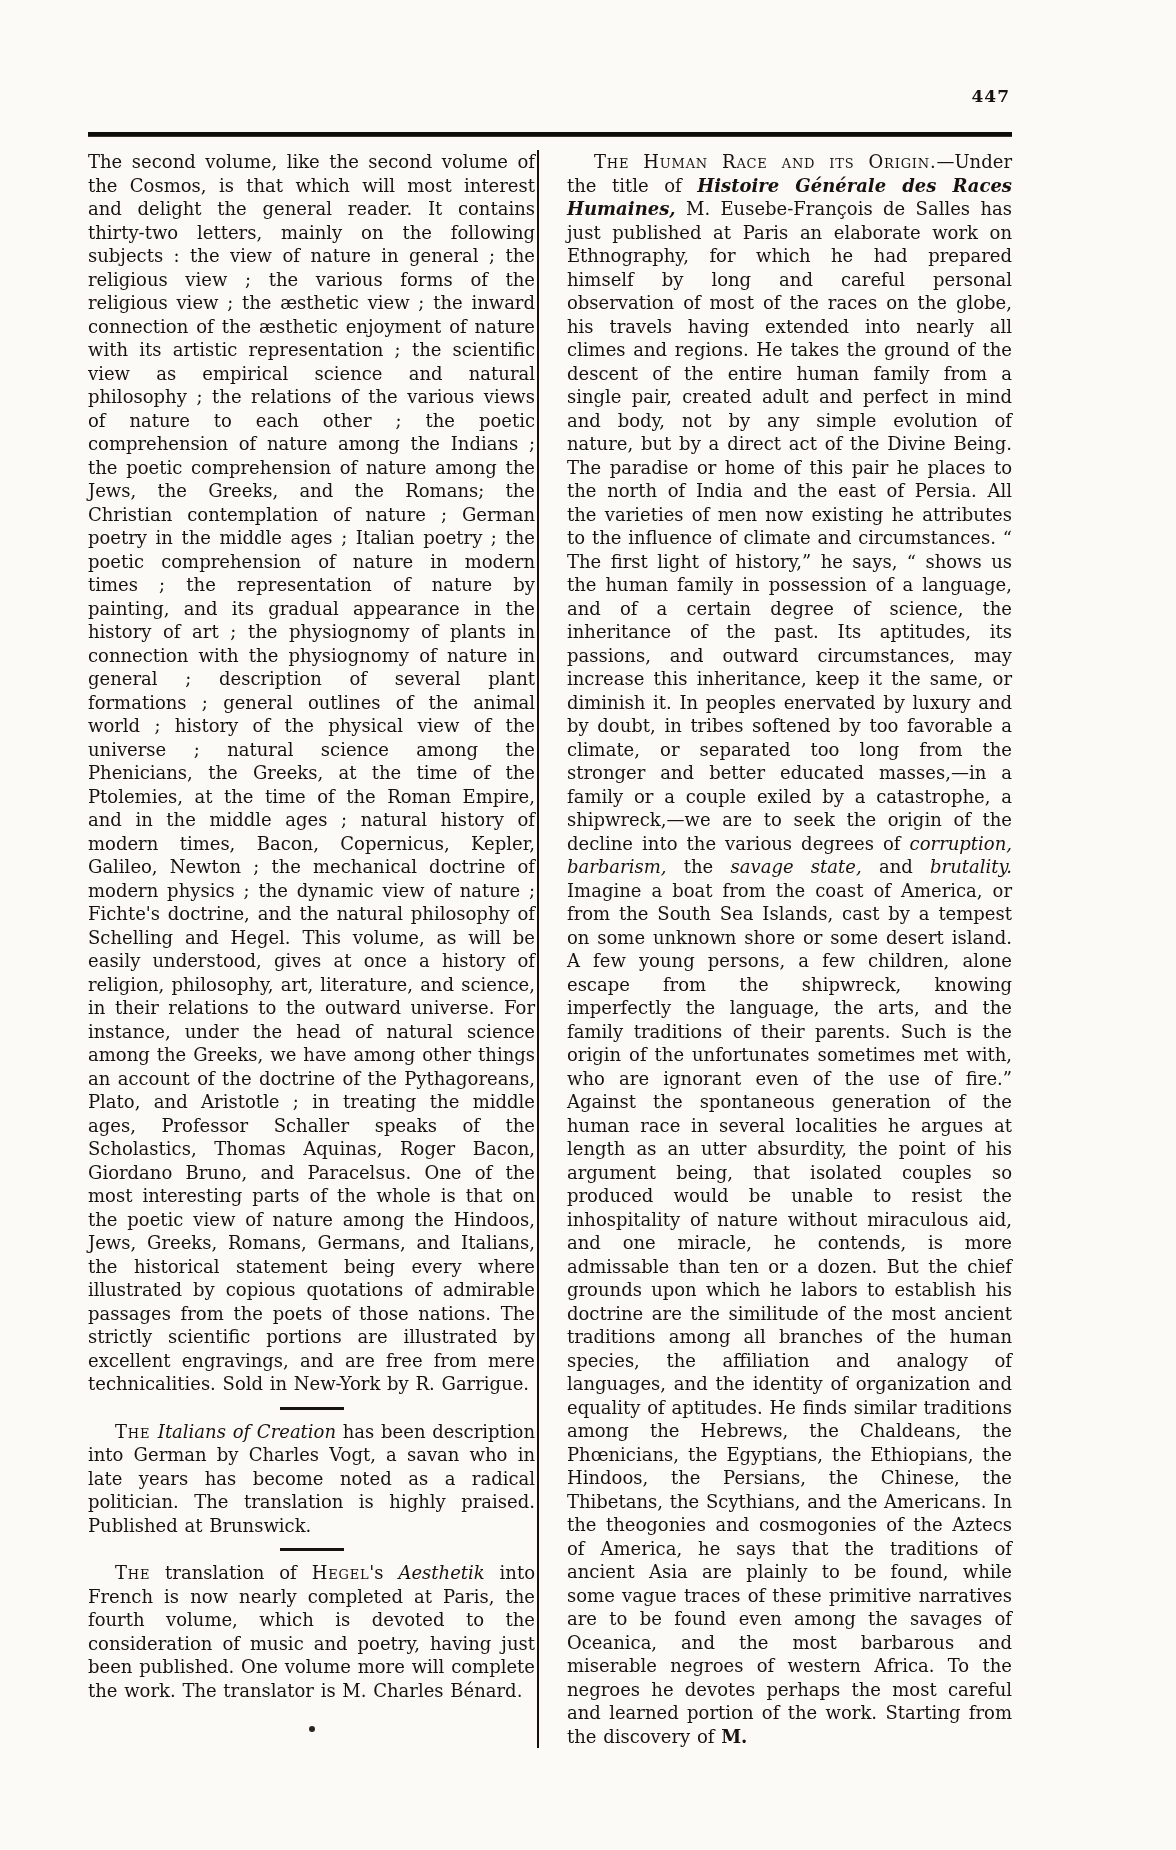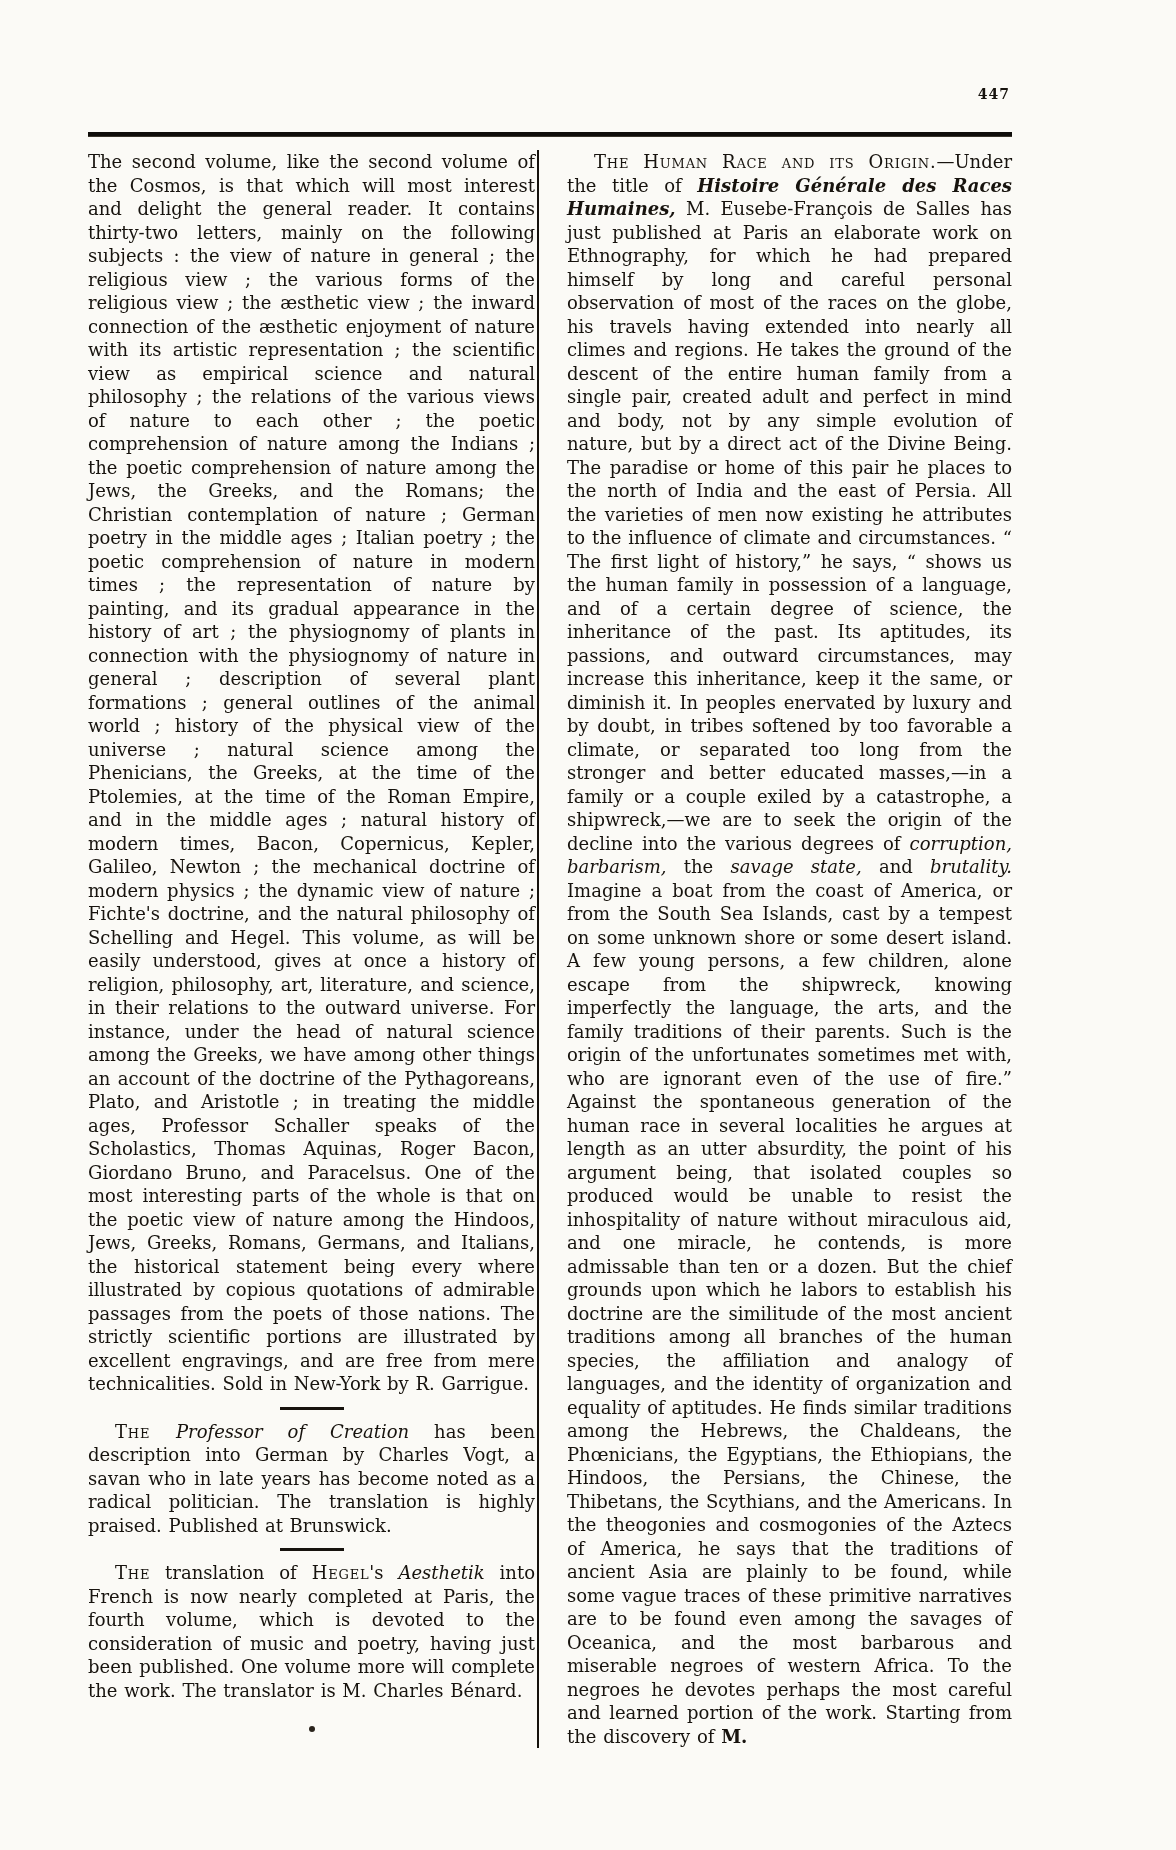--- a/index.html
+++ b/index.html
@@ -26,21 +26,21 @@
     text-align: center;
     font-weight: bold;
     font-size: 21px;
     letter-spacing: 2.5px;
     word-spacing: 4px;
   }
   .running-head .folio {
     position: absolute;
     right: 2px; top: 8px;
     font-weight: bold;
-    font-size: 14px;
+    font-size: 17px;
     letter-spacing: 1px;
   }
   .head-rule {
     height: 4px;
     background: #0f0d0a;
     border-bottom: 1px solid #3a352c;
     margin-top: 2px;
   }
   .columns {
     display: flex;
@@ -83,21 +83,21 @@
 
 <div class="page">
   <div class="running-head">
     <div class="folio">447</div>
   </div>
   <div class="head-rule"></div>
   <div class="columns">
     <div class="col col-left">
         <p class="para"><span class="run-normal">The second volume, like the second volume of the Cosmos, is that which will most interest and delight the general reader.  It contains thirty-two letters, mainly on the following subjects : the view of nature in general ; the religious view ; the various forms of the religious view ; the æsthetic view ; the inward connection of the æsthetic enjoyment of nature with its artistic representation ; the scientific view as empirical science and natural philosophy ; the relations of the various views of nature to each other ; the poetic comprehension of nature among the Indians ; the poetic comprehension of nature among the Jews, the Greeks, and the Romans; the Christian contemplation of nature ; German poetry in the middle ages ; Italian poetry ; the poetic comprehension of nature in modern times ; the representation of nature by painting, and its gradual appearance in the history of art ; the physiognomy of plants in connection with the physiognomy of nature in general ; description of several plant formations ; general outlines of the animal world ; history of the physical view of the universe ; natural science among the Phenicians, the Greeks, at the time of the Ptolemies, at the time of the Roman Empire, and in the middle ages ; natural history of modern times, Bacon, Copernicus, Kepler, Galileo, Newton ; the mechanical doctrine of modern physics ; the dynamic view of nature ; Fichte's doctrine, and the natural philosophy of Schelling and Hegel.  This volume, as will be easily understood, gives at once a history of religion, philosophy, art, literature, and science, in their relations to the outward universe.  For instance, under the head of natural science among the Greeks, we have among other things an account of the doctrine of the Pythagoreans, Plato, and Aristotle ; in treating the middle ages, Professor Schaller speaks of the Scholastics, Thomas Aquinas, Roger Bacon, Giordano Bruno, and Paracelsus.  One of the most interesting parts of the whole is that on the poetic view of nature among the Hindoos, Jews, Greeks, Romans, Germans, and Italians, the historical statement being every where illustrated by copious quotations of admirable passages from the poets of those nations.  The strictly scientific portions are illustrated by excellent engravings, and are free from mere technicalities.  Sold in New-York by R. Garrigue.</span></p>
         <div class="para-rule"></div>
-        <p class="para indent"><span class="run-smallcaps">The </span><span class="run-italic">Professor of Creation</span><span class="run-normal"> has been description into German by Charles Vogt, a savan who in late years has become noted as a radical politician.  The translation is highly praised.  Published at Brunswick.</span></p>
+        <p class="para indent"><span class="run-smallcaps">The </span><span class="run-italic">Italians of Creation</span><span class="run-normal"> has been description into German by Charles Vogt, a savan who in late years has become noted as a radical politician.  The translation is highly praised.  Published at Brunswick.</span></p>
         <div class="para-rule"></div>
         <p class="para indent"><span class="run-smallcaps">The</span><span class="run-normal"> translation of </span><span class="run-smallcaps">Hegel</span><span class="run-normal">'s </span><span class="run-italic">Aesthetik</span><span class="run-normal"> into French is now nearly completed at Paris, the fourth volume, which is devoted to the consideration of music and poetry, having just been published.  One volume more will complete the work.  The translator is M. Charles Bénard.</span></p>
         <div class="end-dot"></div>
       </div>
     <div class="col-divider"></div>
     <div class="col col-right">
         <p class="para indent"><span class="run-smallcaps">The Human Race and its Origin.</span><span class="run-normal">—Under the title of </span><span class="run-bold-italic">Histoire Générale des Races Humaines,</span><span class="run-normal"> M. Eusebe-François de Salles has just published at Paris an elaborate work on Ethnography, for which he had prepared himself by long and careful personal observation of most of the races on the globe, his travels having extended into nearly all climes and regions.  He takes the ground of the descent of the entire human family from a single pair, created adult and perfect in mind and body, not by any simple evolution of nature, but by a direct act of the Divine Being.  The paradise or home of this pair he places to the north of India and the east of Persia.  All the varieties of men now existing he attributes to the influence of climate and circumstances.  “ The first light of history,” he says, “ shows us the human family in possession of a language, and of a certain degree of science, the inheritance of the past.  Its aptitudes, its passions, and outward circumstances, may increase this inheritance, keep it the same, or diminish it.  In peoples enervated by luxury and by doubt, in tribes softened by too favorable a climate, or separated too long from the stronger and better educated masses,—in a family or a couple exiled by a catastrophe, a shipwreck,—we are to seek the origin of the decline into the various degrees of </span><span class="run-italic">corruption, barbarism,</span><span class="run-normal"> the </span><span class="run-italic">savage state,</span><span class="run-normal"> and </span><span class="run-italic">brutality.</span><span class="run-normal">  Imagine a boat from the coast of America, or from the South Sea Islands, cast by a tempest on some unknown shore or some desert island.  A few young persons, a few children, alone escape from the shipwreck, knowing imperfectly the language, the arts, and the family traditions of their parents.  Such is the origin of the unfortunates sometimes met with, who are ignorant even of the use of fire.”  Against the spontaneous generation of the human race in several localities he argues at length as an utter absurdity, the point of his argument being, that isolated couples so produced would be unable to resist the inhospitality of nature without miraculous aid, and one miracle, he contends, is more admissable than ten or a dozen.  But the chief grounds upon which he labors to establish his doctrine are the similitude of the most ancient traditions among all branches of the human species, the affiliation and analogy of languages, and the identity of organization and equality of aptitudes.  He finds similar traditions among the Hebrews, the Chaldeans, the Phœnicians, the Egyptians, the Ethiopians, the Hindoos, the Persians, the Chinese, the Thibetans, the Scythians, and the Americans.  In the theogonies and cosmogonies of the Aztecs of America, he says that the traditions of ancient Asia are plainly to be found, while some vague traces of these primitive narratives are to be found even among the savages of Oceanica, and the most barbarous and miserable negroes of western Africa.  To the negroes he devotes perhaps the most careful and learned portion of the work.  Starting from the discovery of </span><span class="run-bold">M.</span></p>
       </div>
   </div>
 </div>

